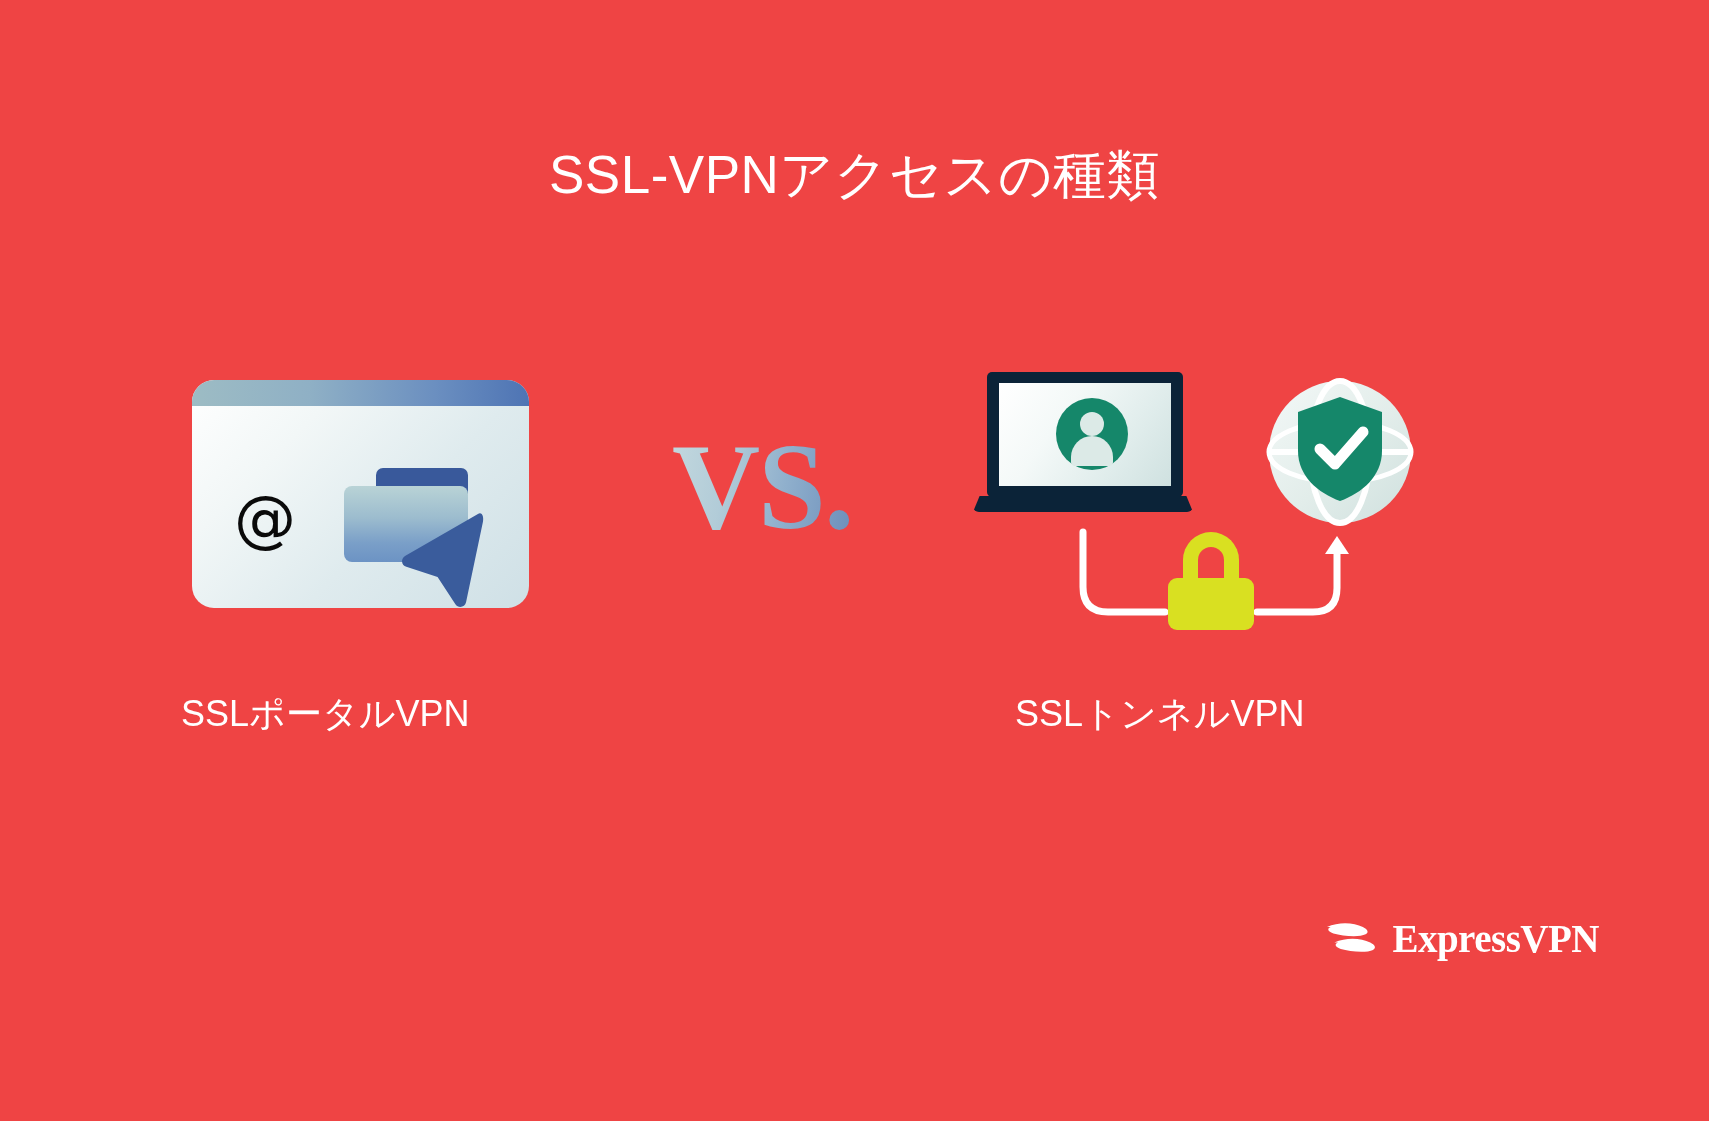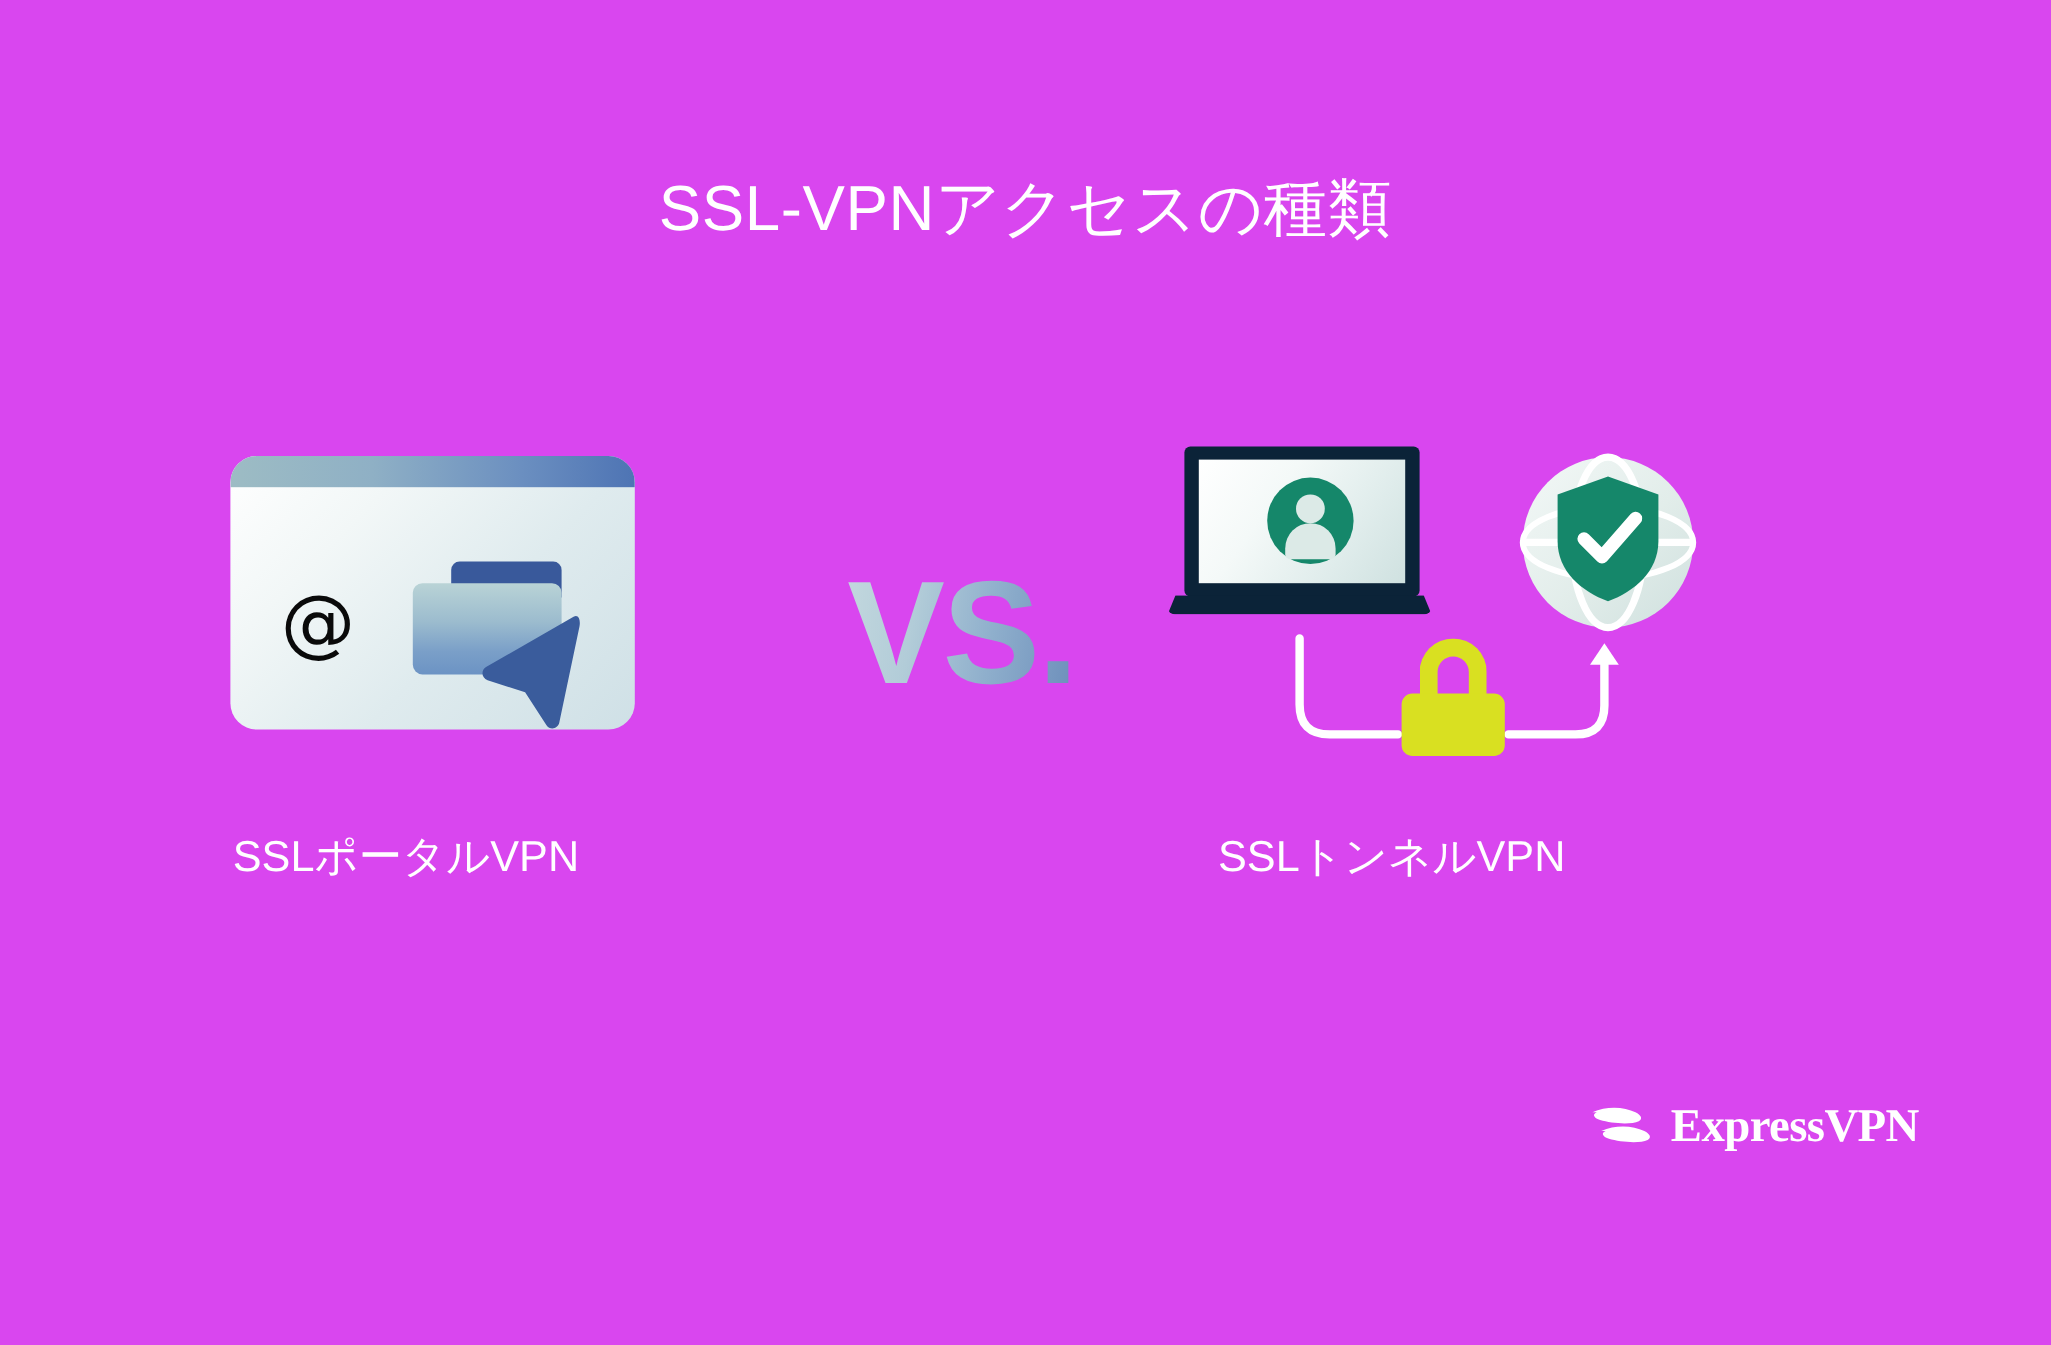--- a/index.html
+++ b/index.html
@@ -11,21 +11,21 @@
     height: 1121px;
     background: #35598f;
     font-family: "Liberation Sans", "DejaVu Sans", sans-serif;
     overflow: hidden;
     position: relative;
   }
 
   #infographic {
     position: absolute;
     inset: 0;
-    background: #d946ef;
+    background: #ef4444;
   }
 
   
   .title {
     position: absolute;
     top: 143px;
     left: 0;
     width: 100%;
     text-align: center;
     color: #ffffff;
@@ -102,33 +102,32 @@
     left: 240px;
     top: 145px;
     width: 0;
     height: 0;
   }
   .cursor svg { position: absolute; left: -40px; top: -18px; }
 
   
   .vs-text {
     position: absolute;
-    left: 706px;
+    left: 672px;
     top: 426px;
     font-size: 122px;
     font-weight: 700;
     letter-spacing: -2px;
     line-height: 1;
     background: linear-gradient(100deg, #c3d8de 0%, #b2ccd8 30%, #8fafcc 62%, #6b8dba 100%);
     -webkit-background-clip: text;
     background-clip: text;
     color: transparent;
     -webkit-text-fill-color: transparent;
-    font-family: Liberation Sans, sans-serif;
-    margin-top: 40px;
+    font-family: Liberation Serif, serif;
   }
 
   
   .right-illo {
     position: absolute;
     left: 965px;
     top: 372px;
     width: 460px;
     height: 270px;
   }
@@ -235,21 +234,21 @@
 
   
   .caption {
     position: absolute;
     color: #ffffff;
     font-size: 36px;
     font-weight: 400;
     line-height: 1.2;
     white-space: nowrap;
   }
-  .caption.left { left: 194px; top: 692px; }
+  .caption.left { left: 181px; top: 692px; }
   .caption.right { left: 1015px; top: 692px; }
 
   
   .logo {
     position: absolute;
     right: 110px;
     bottom: 160px;
     display: flex;
     align-items: center;
     gap: 14px;

